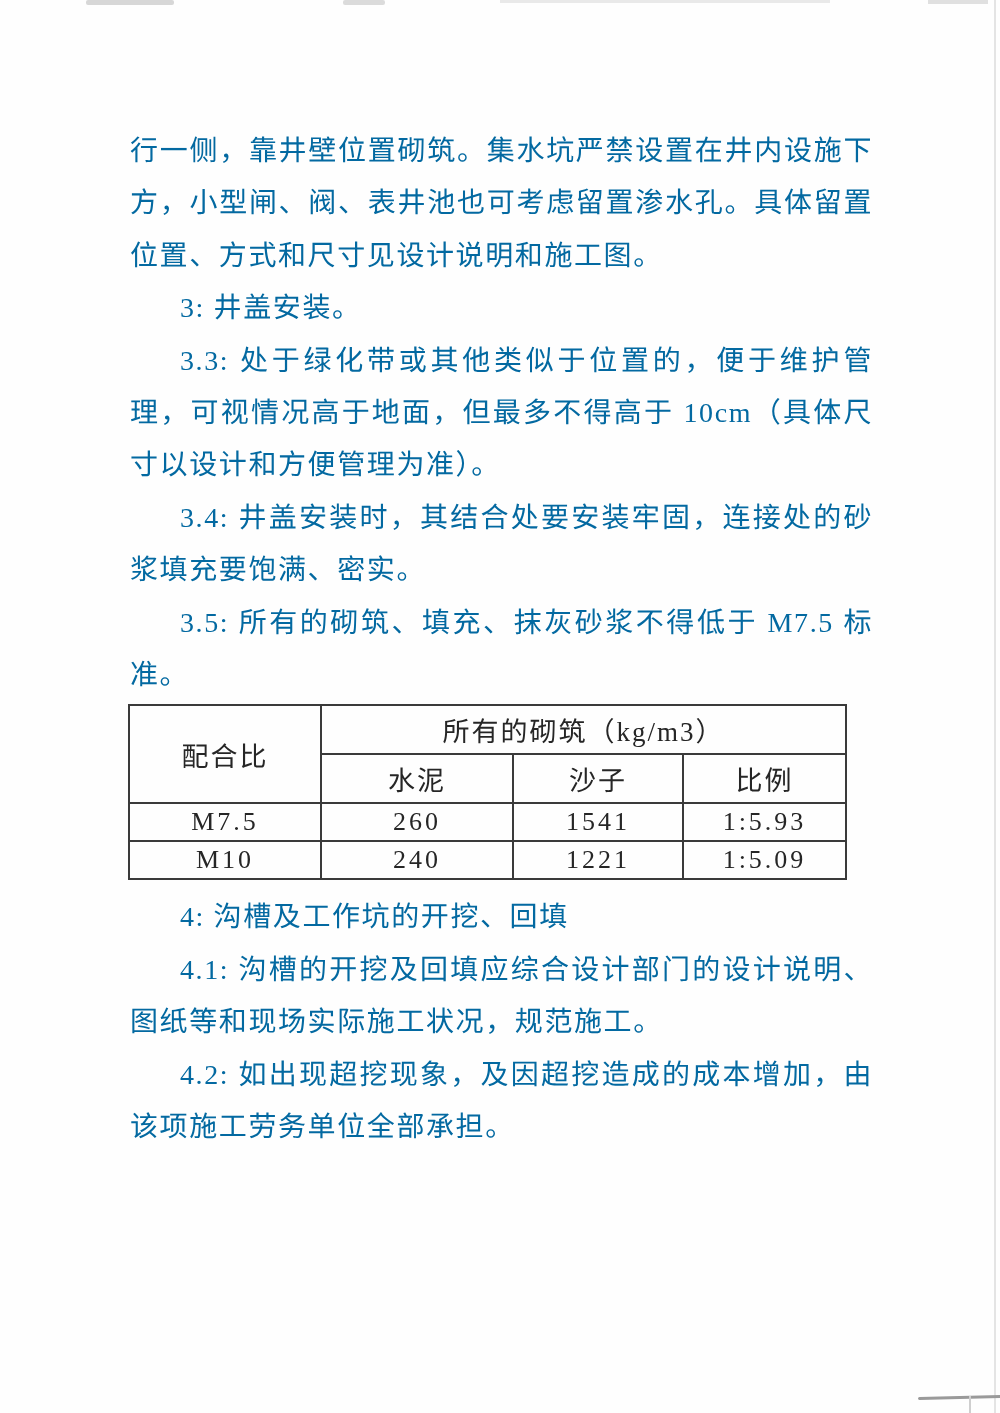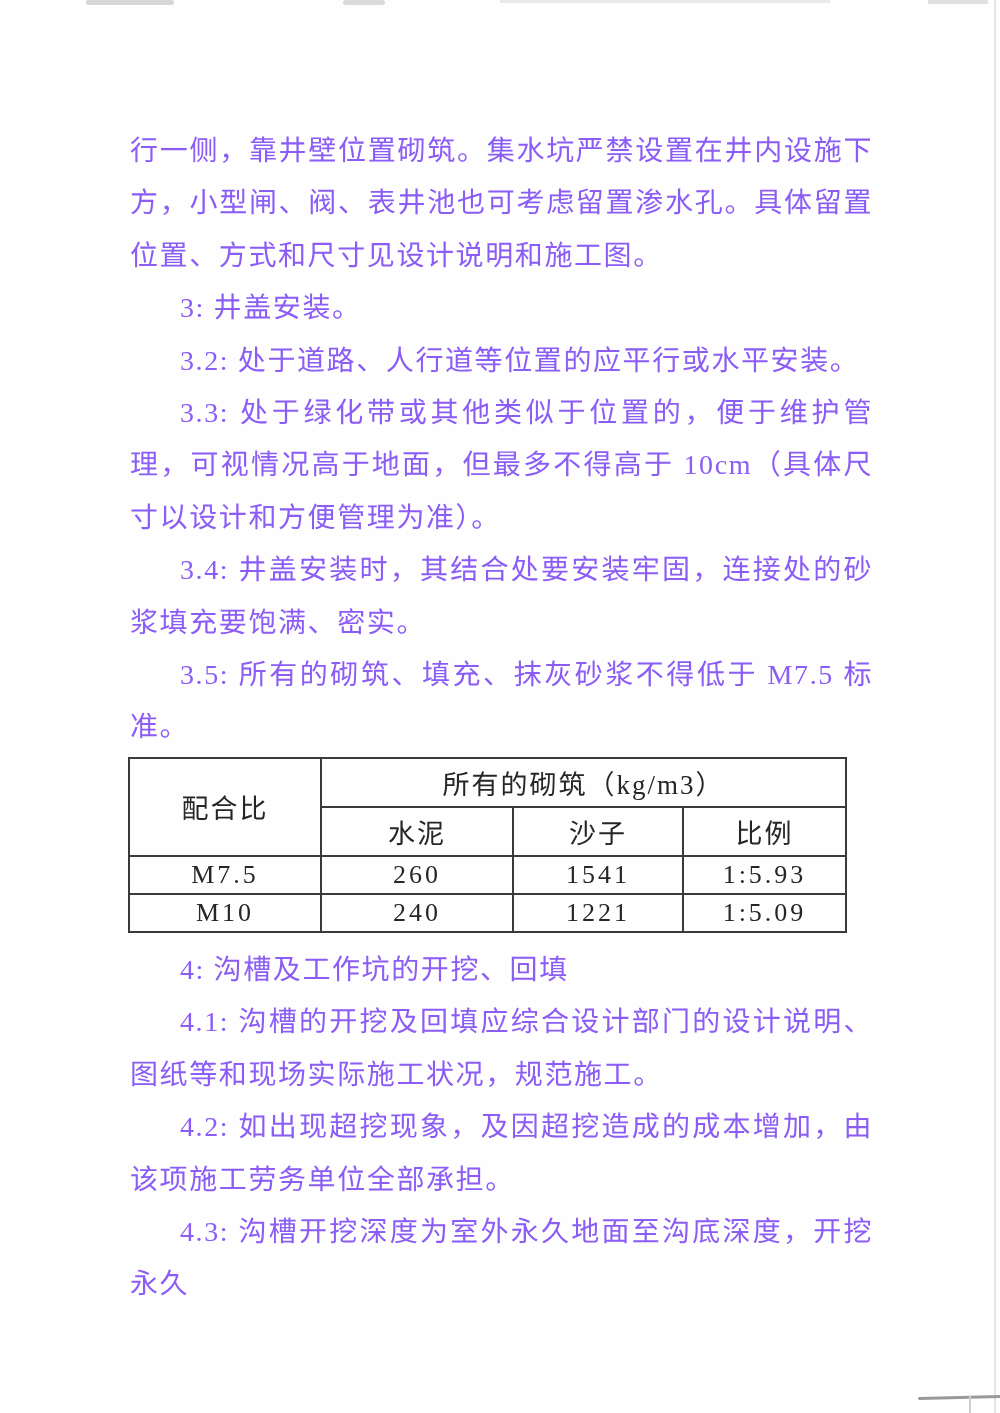--- a/index.html
+++ b/index.html
@@ -24,21 +24,21 @@
     left: 130px;
     top: 125px;
     width: 743px;
   }
   p.para {
     margin: 0;
     font-size: 28px;
     line-height: 52.4px;
     letter-spacing: 1.6px;
     text-align: justify;
-    color: #8b5cf6;
+    color: #0369a1;
   }
   p.indent {
     text-indent: 50px;
   }
   table.mix-table {
     border-collapse: collapse;
     table-layout: fixed;
     width: 717px;
     margin: 3px 0 11px -2px;
   }
@@ -94,21 +94,20 @@
   <div class="artifact scan-corner-line"></div>
   <div class="artifact scan-corner-vline"></div>
 
   <main class="content">
 
     <p class="para">行一侧，靠井壁位置砌筑。集水坑严禁设置在井内设施下方，小型闸、阀、表井池也可考虑留置渗水孔。具体留置位置、方式和尺寸见设计说明和施工图。</p>
 
     <p class="para indent">3: 井盖安装。</p>
 
 
-    <p class="para indent">3.2: 处于道路、人行道等位置的应平行或水平安装。</p>
 
     <p class="para indent">3.3: 处于绿化带或其他类似于位置的，便于维护管理，可视情况高于地面，但最多不得高于 10cm（具体尺寸以设计和方便管理为准）。</p>
 
     <p class="para indent">3.4: 井盖安装时，其结合处要安装牢固，连接处的砂浆填充要饱满、密实。</p>
 
     <p class="para indent">3.5: 所有的砌筑、填充、抹灰砂浆不得低于 M7.5 标准。</p>
 
     <table class="mix-table">
       <colgroup>
         <col style="width:192px">
@@ -140,16 +139,15 @@
         </tr>
       </tbody>
     </table>
 
     <p class="para indent">4: 沟槽及工作坑的开挖、回填</p>
 
     <p class="para indent">4.1: 沟槽的开挖及回填应综合设计部门的设计说明、图纸等和现场实际施工状况，规范施工。</p>
 
     <p class="para indent">4.2: 如出现超挖现象，及因超挖造成的成本增加，由该项施工劳务单位全部承担。</p>
 
-    <p class="para indent">4.3: 沟槽开挖深度为室外永久地面至沟底深度，开挖永久</p>
 
   </main>
 </div>
 
 </body></html>

